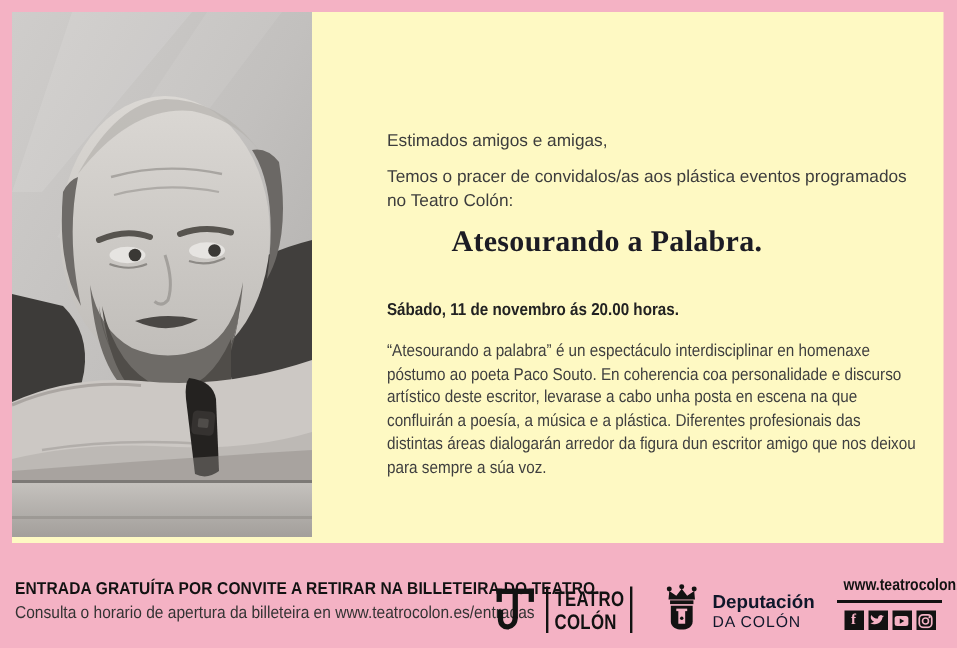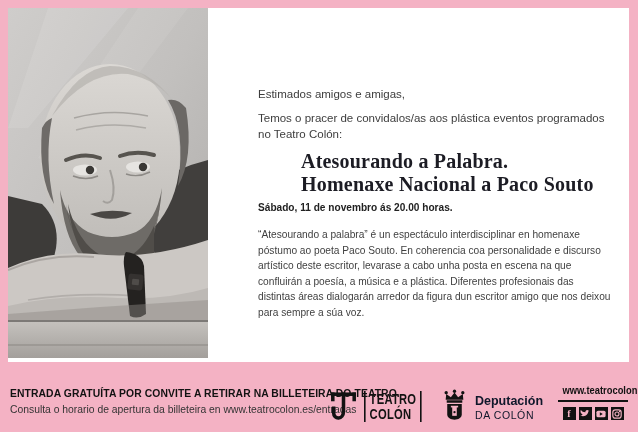--- a/index.html
+++ b/index.html
@@ -8,21 +8,21 @@
     position:relative;
     background:#f4b2c4;
     font-family:"Liberation Sans", sans-serif;
     overflow:hidden;
   }
 
   
   .card {
     position:absolute; left:8px; top:8px;
     width:621px; height:354px;
-    background:#ffffff;
+    background:#fef9c3;
   }
 
   
   .photo {
     position:absolute; left:0; top:0;
     width:200px; height:350px;
     overflow:hidden;
   }
 
   
@@ -183,21 +183,20 @@
       <path d="M0 306 Q100 298 200 292 L200 312 L0 312 Z" fill="#8e8a86" opacity="0.45"></path>
     </svg>
   </div>
 
   <div class="greeting">Estimados amigos e amigas,</div>
 
   <div class="intro">Temos o pracer de convidalos/as aos plástica eventos programados no Teatro Colón:</div>
 
   <div class="title">
     <div>Atesourando a Palabra.</div>
-    <div>Homenaxe Nacional a Paco Souto</div>
   </div>
 
   <div class="datetime">Sábado, 11 de novembro ás 20.00 horas.</div>
 
   <div class="description">“Atesourando a palabra” é un espectáculo interdisciplinar en homenaxe póstumo ao poeta Paco Souto. En coherencia coa personalidade e discurso artístico deste escritor, levarase a cabo unha posta en escena na que confluirán a poesía, a música e a plástica. Diferentes profesionais das distintas áreas dialogarán arredor da figura dun escritor amigo que nos deixou para sempre a súa voz.</div>
 </div>
 
 <div class="footer-left">
   <div class="bold-line">ENTRADA GRATUÍTA POR CONVITE A RETIRAR NA BILLETEIRA DO TEATRO.</div>
   <div class="reg-line">Consulta o horario de apertura da billeteira en www.teatrocolon.es/entradas</div>

